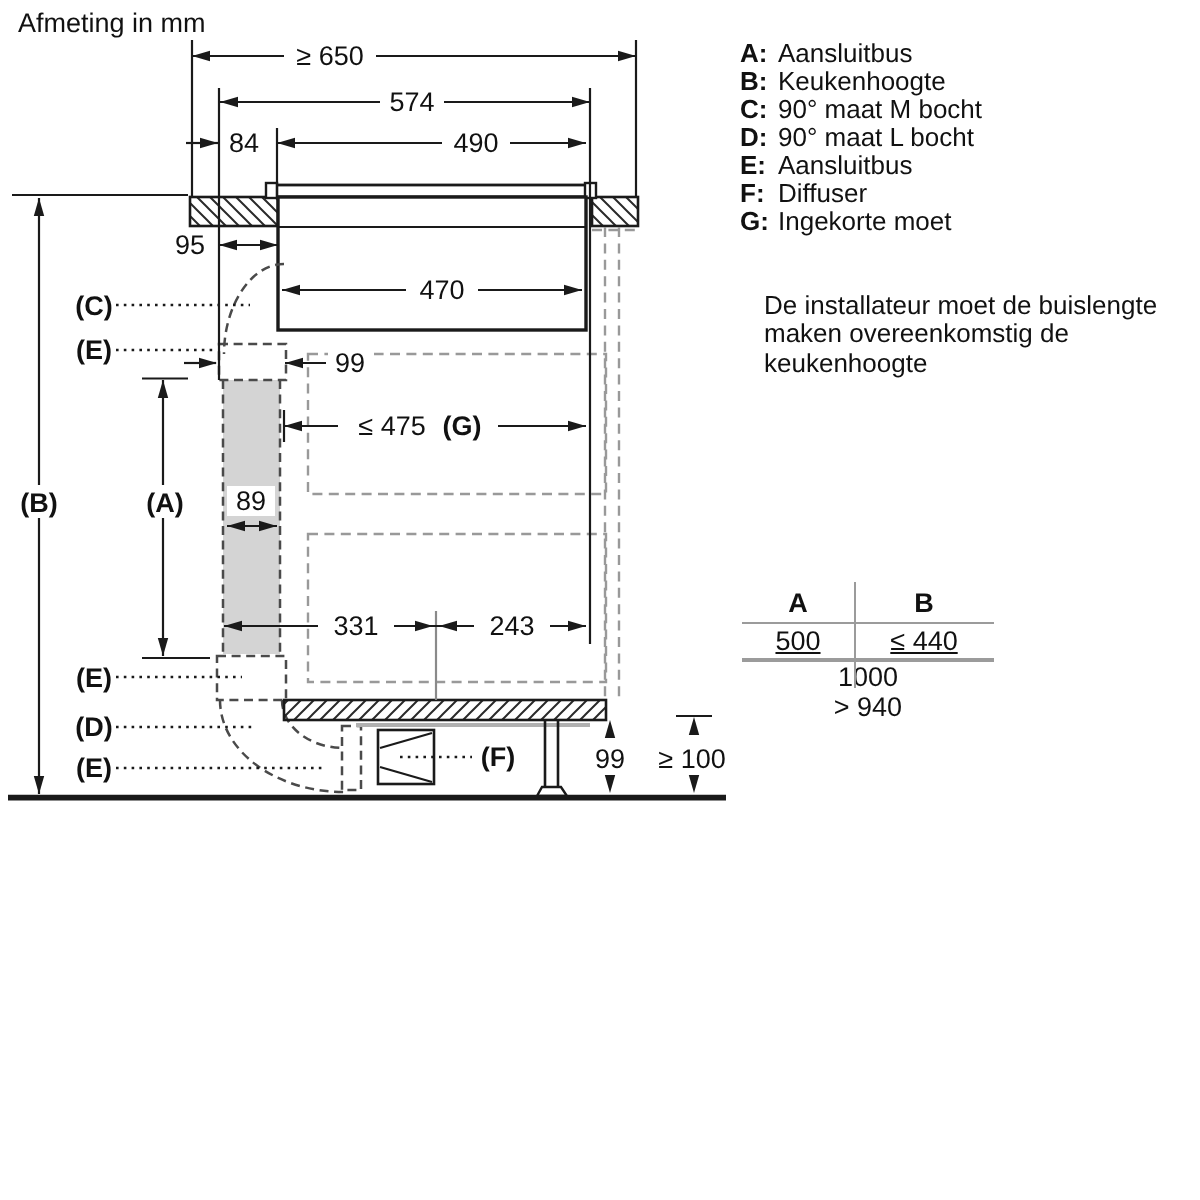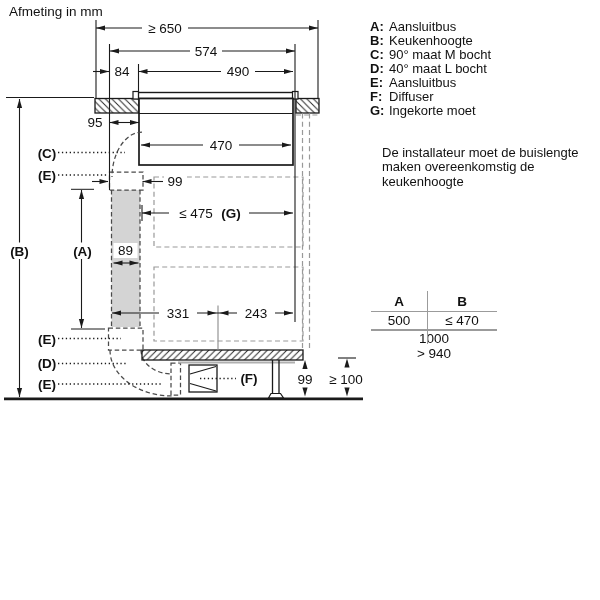--- a/index.html
+++ b/index.html
@@ -10,21 +10,21 @@
   .dimtxt{font-size:13.5px;}
   .lbl{font-size:13.5px;font-weight:bold;}
   .legend{position:absolute;left:370px;top:20px;width:228px;font-size:13px;line-height:14px;}
   .legend-row{display:flex;}
   .legend-key{font-weight:bold;width:19px;flex:0 0 19px;}
   .note{position:absolute;left:382px;top:146px;width:228px;font-size:13px;line-height:14.3px;}
   .tbl{position:absolute;left:371px;top:291px;width:126px;font-size:13.5px;}
   .tbl-divider{position:absolute;left:56px;top:0px;width:1.4px;height:53px;background:#9b9b9b;}
   .tbl-row{display:flex;align-items:center;}
   .tbl-row.hdr{height:20px;font-weight:bold;}
-  .tbl-row.r1{height:17px;}
+  .tbl-row.r1{height:17px;text-decoration:underline;}
   .tbl-row.r2{height:16px;flex-direction:column;}
   .tbl-line{height:1.4px;background:#9b9b9b;width:126px;}
   .ca{width:56px;text-align:center;}
   .cb{width:70px;text-align:center;}
 </style>
 </head>
 <body>
 
 <div id="stage">
 
@@ -256,21 +256,21 @@
     <div class="legend-row">
       <span class="legend-key">B:</span>
       <span>Keukenhoogte</span>
     </div>
     <div class="legend-row">
       <span class="legend-key">C:</span>
       <span>90° maat M bocht</span>
     </div>
     <div class="legend-row">
       <span class="legend-key">D:</span>
-      <span>40° maat L bocht</span>
+      <span>90° maat L bocht</span>
     </div>
     <div class="legend-row">
       <span class="legend-key">E:</span>
       <span>Aansluitbus</span>
     </div>
     <div class="legend-row">
       <span class="legend-key">F:</span>
       <span>Diffuser</span>
     </div>
     <div class="legend-row">
@@ -287,21 +287,21 @@
 
   <div class="tbl">
     <div class="tbl-divider"></div>
     <div class="tbl-row hdr">
       <span class="ca">A</span>
       <span class="cb">B</span>
     </div>
     <div class="tbl-line"></div>
     <div class="tbl-row r1">
       <span class="ca">500</span>
-      <span class="cb">≤ 470</span>
+      <span class="cb">≤ 440</span>
     </div>
     <div class="tbl-line"></div>
     <div class="tbl-row r2">
       <span class="ca">1000</span>
       <span class="cb">&gt; 940</span>
     </div>
   </div>
 
 </div>
 

